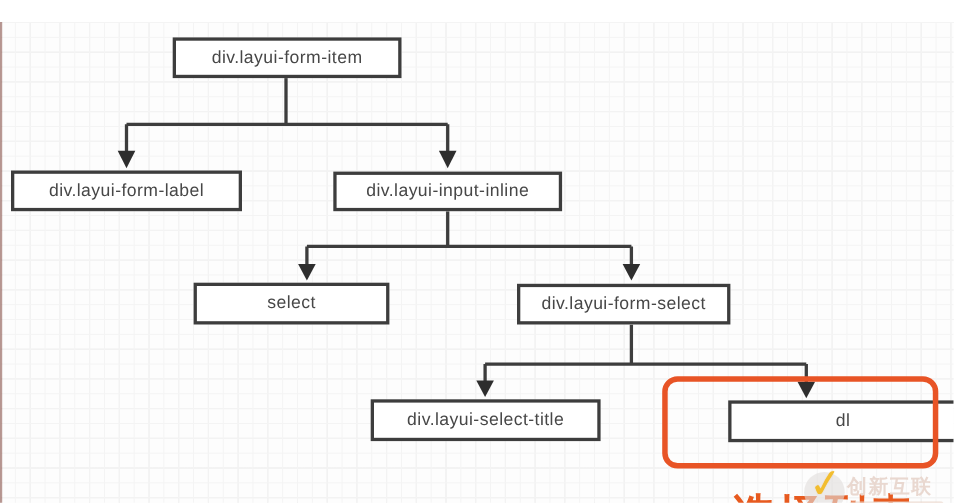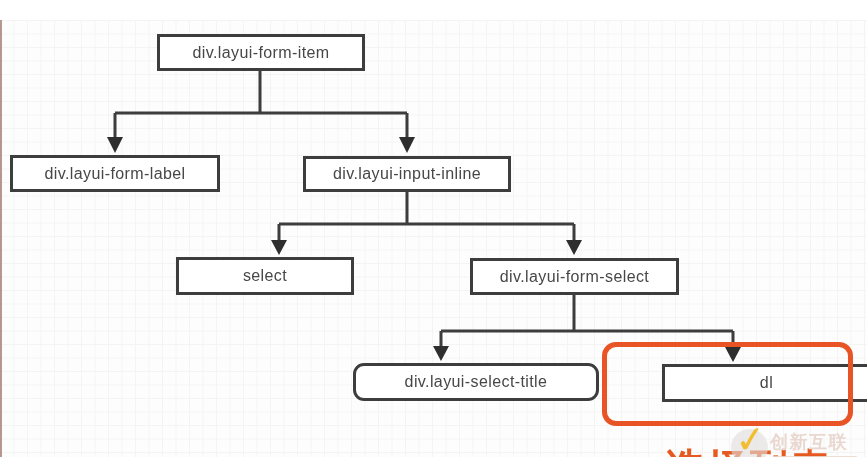--- a/index.html
+++ b/index.html
@@ -138,23 +138,23 @@
   </svg>
 
   <div class="node" style="left:157px; top:14px;  width:208px; height:37px;">div.layui-form-item</div>
 
   <div class="node" style="left:303px; top:136px; width:208px; height:36px;">div.layui-input-inline</div>
 
   <div class="node" style="left:10px;  top:135px; width:210px; height:37px;">div.layui-form-label</div>
 
   <div class="node" style="left:176px; top:237px; width:178px; height:38px;">select</div>
 
-  <div class="node" style="left:470px; top:238px; width:209px; height:37px;">div.layui-form-select</div>
+  <div class="node" style="left:470px; top:238px; width:194px; height:37px;">div.layui-form-select</div>
 
-  <div class="node" style="left:353px; top:343px; width:246px; height:38px;border-radius:11px;">div.layui-select-title</div>
+  <div class="node" style="left:337px; top:343px; width:209px; height:38px;">div.layui-select-title</div>
 
   <div class="node" style="left:662px; top:344px; width:209px; height:38px;">dl</div>
 
   <div class="highlight-ring"></div>
 
   <div class="caption">选择列表</div>
 
   <div class="watermark">
     <div class="logo-circle"></div>
     <div class="check">✓</div>

